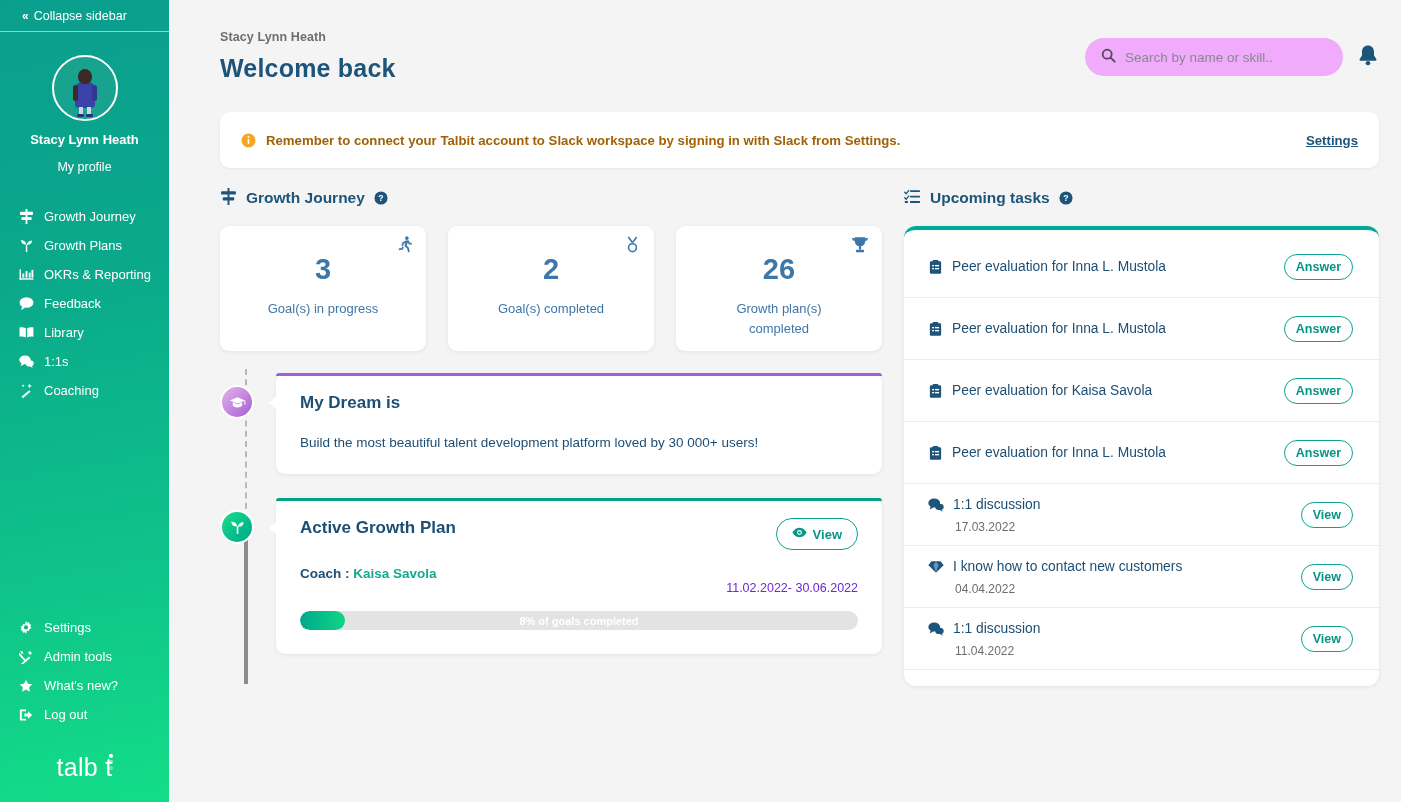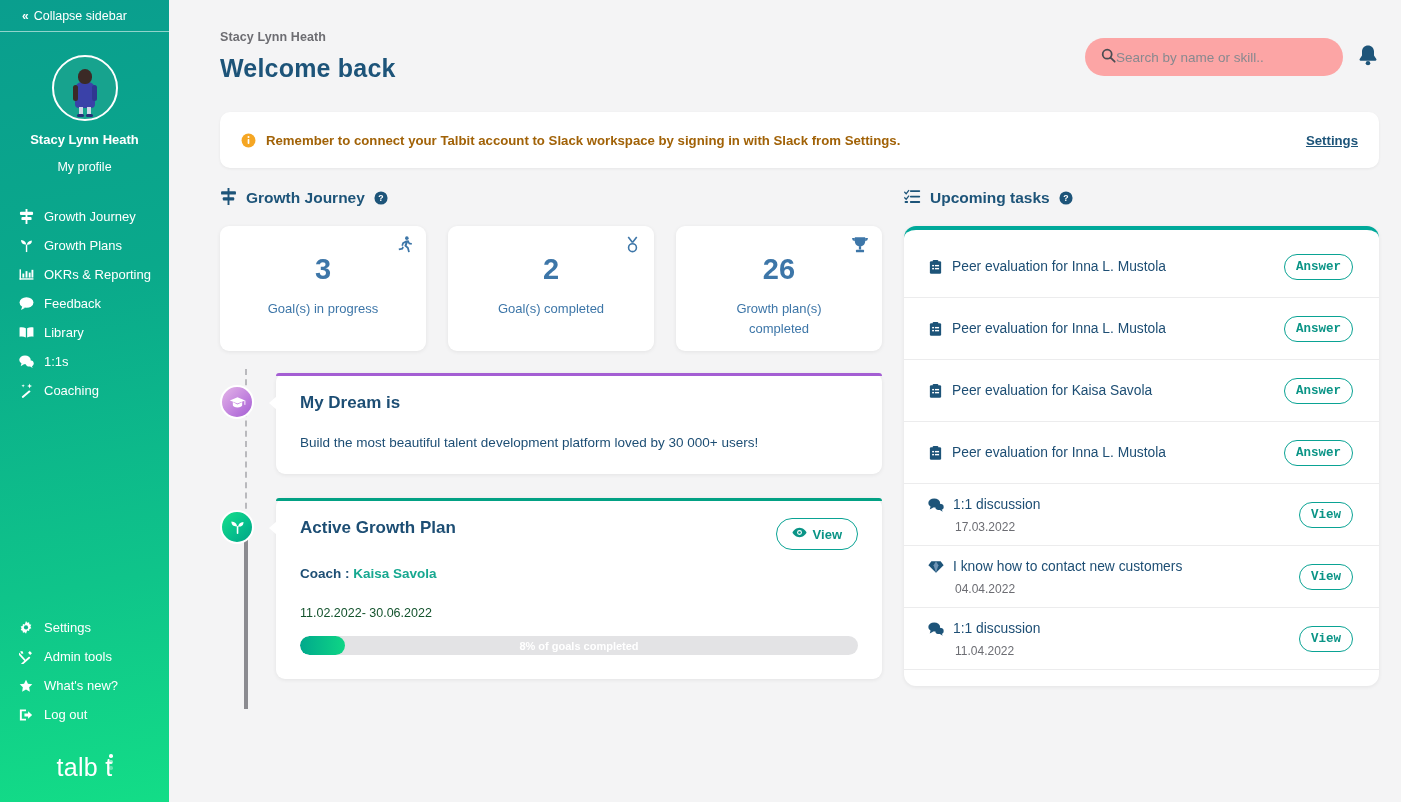--- a/index.html
+++ b/index.html
@@ -69,22 +69,22 @@
   .logo .dots i:nth-child(3) { background: rgba(255,255,255,.35); }
 
   
   .main { flex: 1; height: 802px; overflow: hidden; position: relative; background: #f4f4f5; }
   .topbar { display: flex; align-items: flex-start; padding: 30px 22px 0 51px; }
   .titles { flex: 1; }
   .kicker { font-size: 12.5px; color: #6d6d72; font-weight: bold; letter-spacing: .1px; }
   .page-title { font-size: 25px; font-weight: bold; color: #1d5479; margin-top: 10px; letter-spacing: .2px; }
   .search-zone { display: flex; align-items: center; gap: 14px; margin-top: 8px; }
   .search-box {
-    width: 258px; height: 38px; background: #fca5a5; border-radius: 19px;
-    display: flex; align-items: center; padding: 0 16px; 
+    width: 258px; height: 38px; background: #f0abfc; border-radius: 19px;
+    display: flex; align-items: center; padding: 0 16px; gap: 9px;
     border: none;
   }
   .search-input {
     border: none; outline: none; background: transparent;
     font-size: 13.5px; color: #30323a; width: 100%;
     font-family: "Liberation Sans", sans-serif;
   }
   .search-input::placeholder { color: #87898f; }
   .bell { cursor: pointer; }
 
@@ -160,21 +160,21 @@
   .card-head-row { display: flex; align-items: flex-start; }
   .card-head-row .card-title { flex: 1; }
   .btn-view {
     border: 1.4px solid #0aa394; border-radius: 18px; background: #fff;
     color: #0a9486; font-size: 13px; font-weight: bold; cursor: pointer;
     padding: 6px 15px; display: inline-flex; align-items: center; gap: 6px;
     font-family: "Liberation Sans", sans-serif;
   }
   .coach-line { font-size: 13.5px; font-weight: bold; color: #1d4e74; margin-top: 16px; }
   .coach-name { color: #17a890; }
-  .date-line { font-size: 12.5px; color: #14532d; margin-top: 25px; }
+  .date-line { font-size: 12.5px; color: #6d28d9; margin-top: 0; text-align: right; }
   .progress {
     margin-top: 16px; height: 19px; background: #e3e3e5; border-radius: 10px;
     position: relative; overflow: hidden;
   }
   .progress-fill {
     position: absolute; left: 0; top: 0; bottom: 0;
     background: linear-gradient(90deg, #00a98c 0%, #0fd585 100%);
     border-radius: 10px;
   }
   .progress-lbl {
@@ -195,21 +195,21 @@
   }
   .task-row:last-child { border-bottom: 1px solid #ececed; }
   .task-main { flex: 1; display: flex; align-items: flex-start; gap: 9px; padding-right: 12px; }
   .task-ico { padding-top: 2px; flex: 0 0 auto; display: flex; }
   .task-txt { font-size: 13.8px; color: #1d4e74; line-height: 1.45; }
   .task-date { font-size: 12px; color: #6c6d73; margin-top: 5px; padding-left: 2px; }
   .btn-pill {
     border: 1.3px solid #0aa394; border-radius: 15px; background: #fff;
     color: #0a9486; font-size: 12.5px; font-weight: bold; cursor: pointer;
     padding: 5px 11px; white-space: nowrap;
-    font-family: Liberation Mono, monospace;
+    font-family: Liberation Sans, sans-serif;
   }
 </style>
 </head>
 <body>
 
 <div class="app">
 
   <aside class="sidebar">
     <div class="collapse-row">
       <span class="collapse-chev">«</span>

